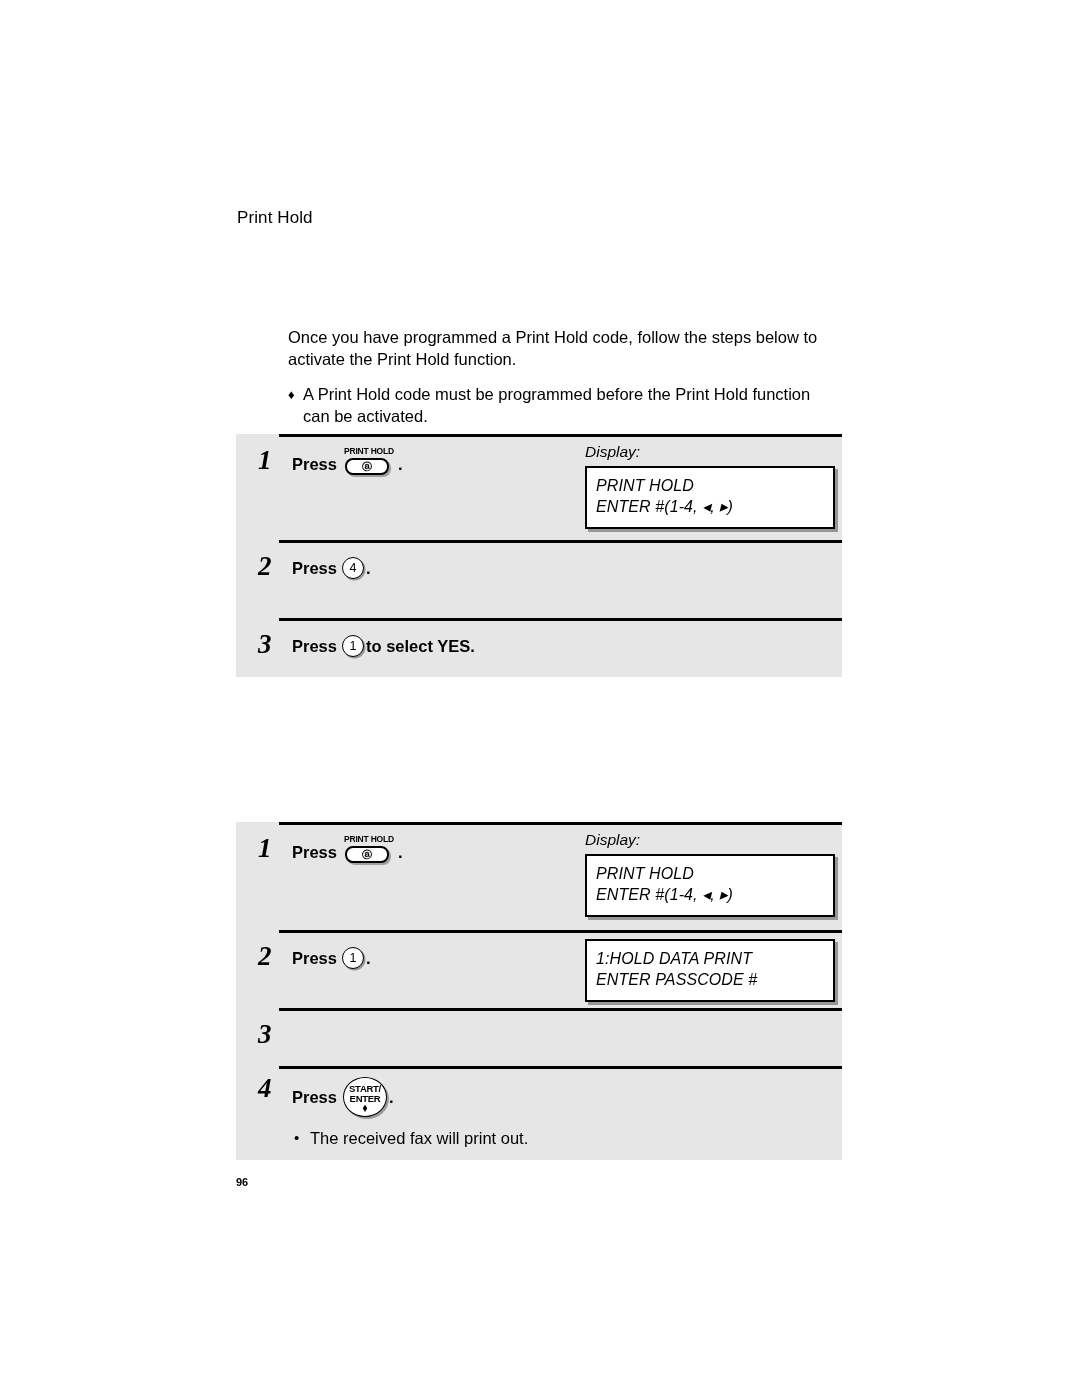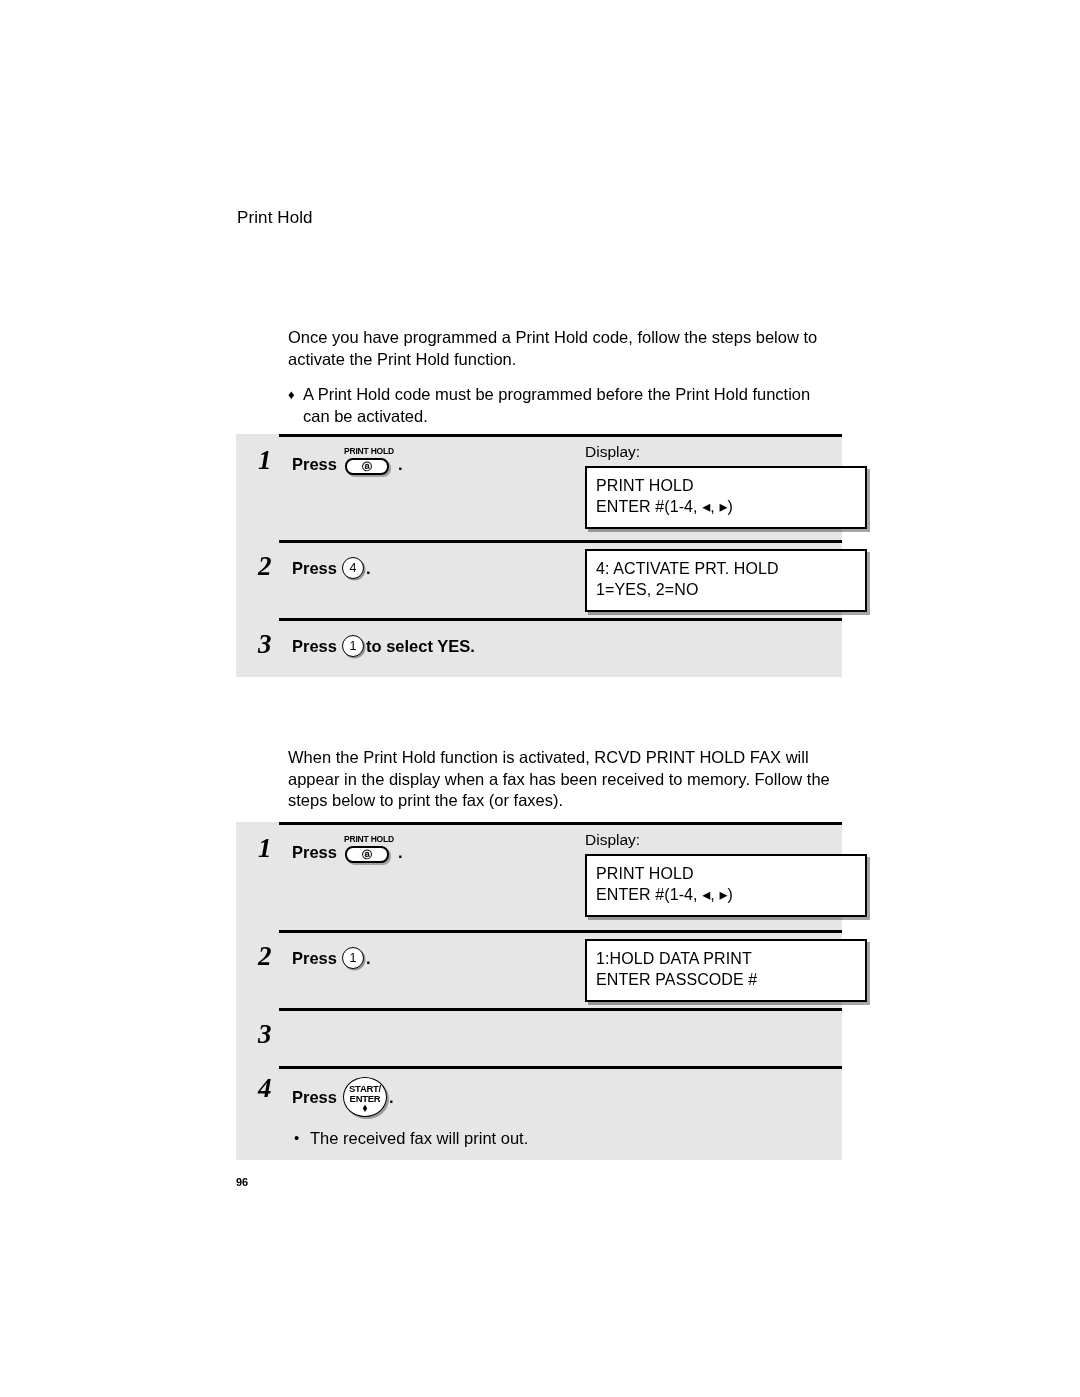--- a/index.html
+++ b/index.html
@@ -232,21 +232,22 @@
     line-height: 10px;
   }
 
   .trailing-period { font-weight: bold; font-size: 16.5px; }
 
   
   .display-col {
     position: absolute;
     left: 349px;
     top: 0;
-    width: 282px;
+    width: 250px;
+    font-style: italic;
   }
   .display-label {
     font-size: 15.5px;
     font-weight: normal;
     line-height: 19px;
     margin-bottom: 5px;
   }
   .display-box {
     border: 2.5px solid #000;
     background: #ffffff;
@@ -330,44 +331,37 @@
     <div class="step-row" style="height:78px;">
       <div class="rule"></div>
       <div class="step-body">
         <div class="step-number">2</div>
         <div class="step-instruction">
           <span class="word">Press</span>
           <span class="key-numeric">4</span>
           <span class="trailing-period">.</span>
         </div>
       </div>
-      <div class="display-col" style="top:9px;">
-        <div class="display-box">
-          <div class="display-line">4: ACTIVATE PRT. HOLD</div>
-          <div class="display-line">1=YES, 2=NO</div>
-        </div>
-      </div>
     </div>
 
     <div class="step-row" style="height:59px;">
       <div class="rule"></div>
       <div class="step-body">
         <div class="step-number">3</div>
         <div class="step-instruction">
           <span class="word">Press</span>
           <span class="key-numeric">1</span>
           <span class="trailing-period"> to select YES.</span>
         </div>
       </div>
     </div>
 
   </div>
 
 
-  <div class="body-para" id="para-printing">When the Print Hold function is activated, RCVD PRINT HOLD FAX will appear in the display when a fax has been received to memory. Follow the steps below to print the fax (or faxes).</div>
 
   <div class="steps-panel" id="steps-panel-2">
 
     <div class="step-row" style="height:108px;">
       <div class="rule"></div>
       <div class="step-body">
         <div class="step-number">1</div>
         <div class="step-instruction">
           <span class="word">Press</span>
           <span class="key-printhold">

